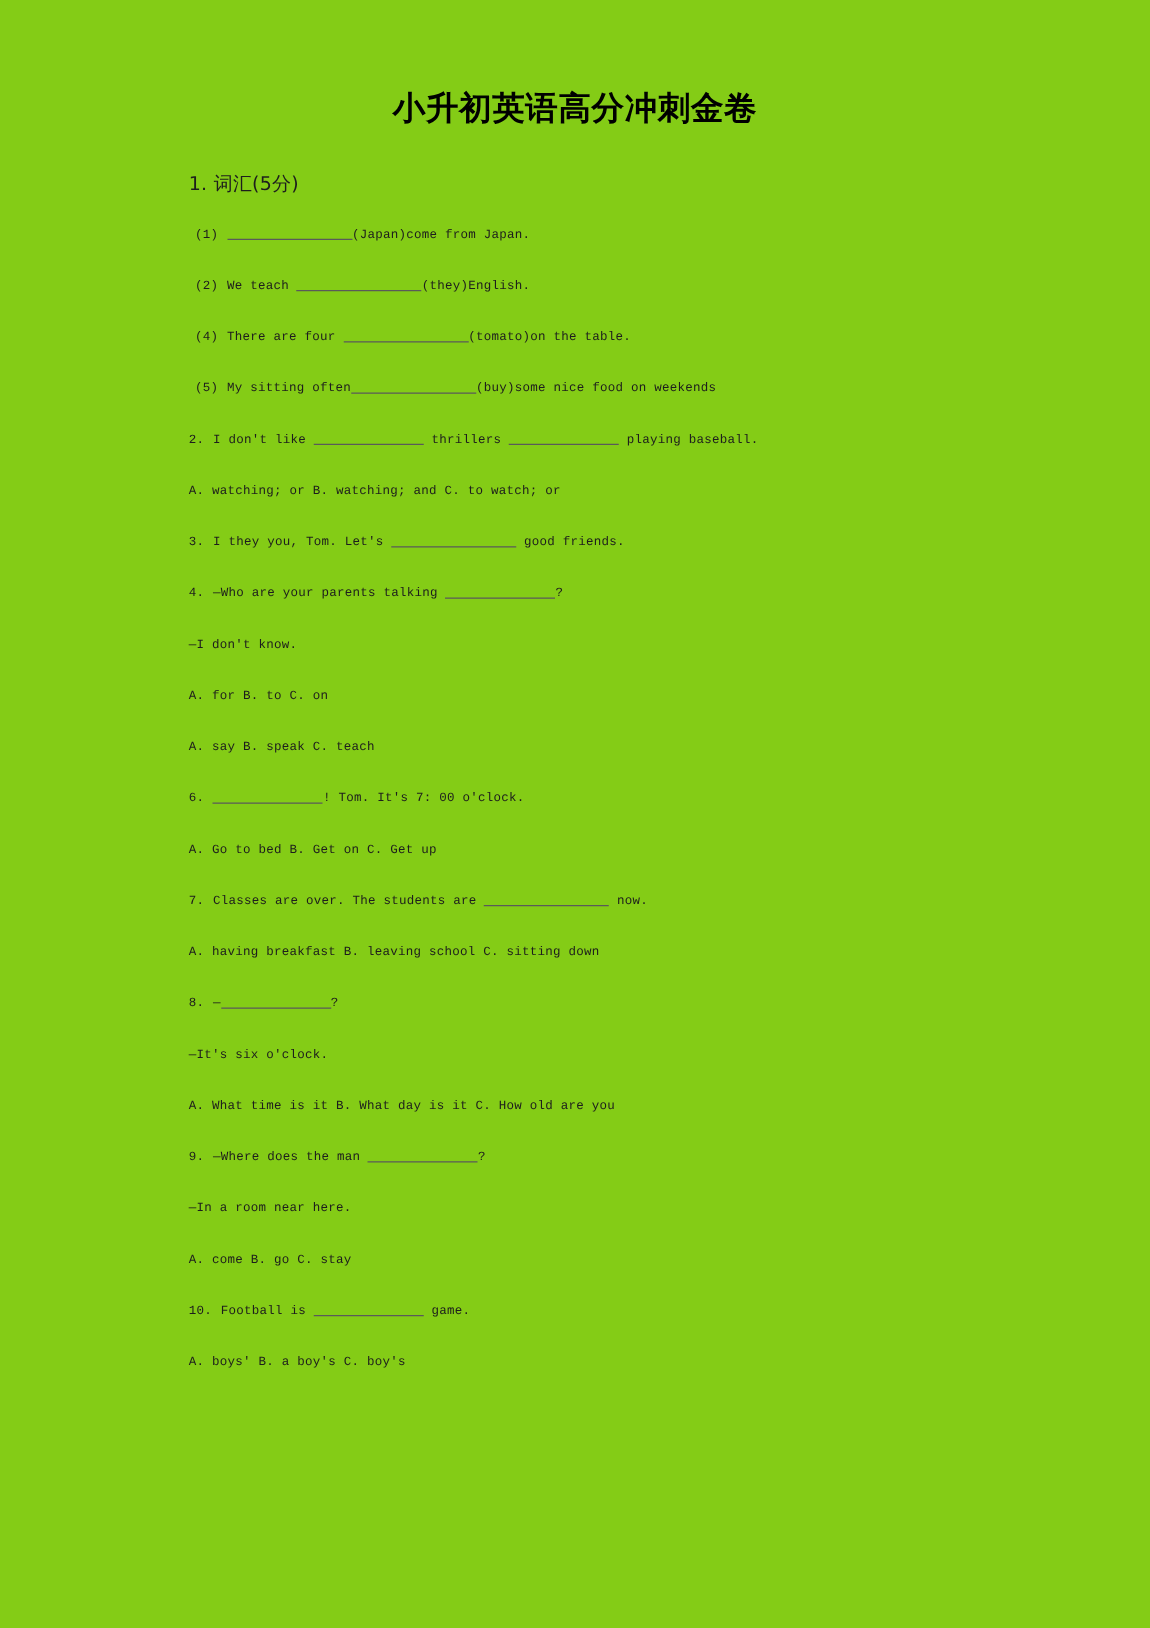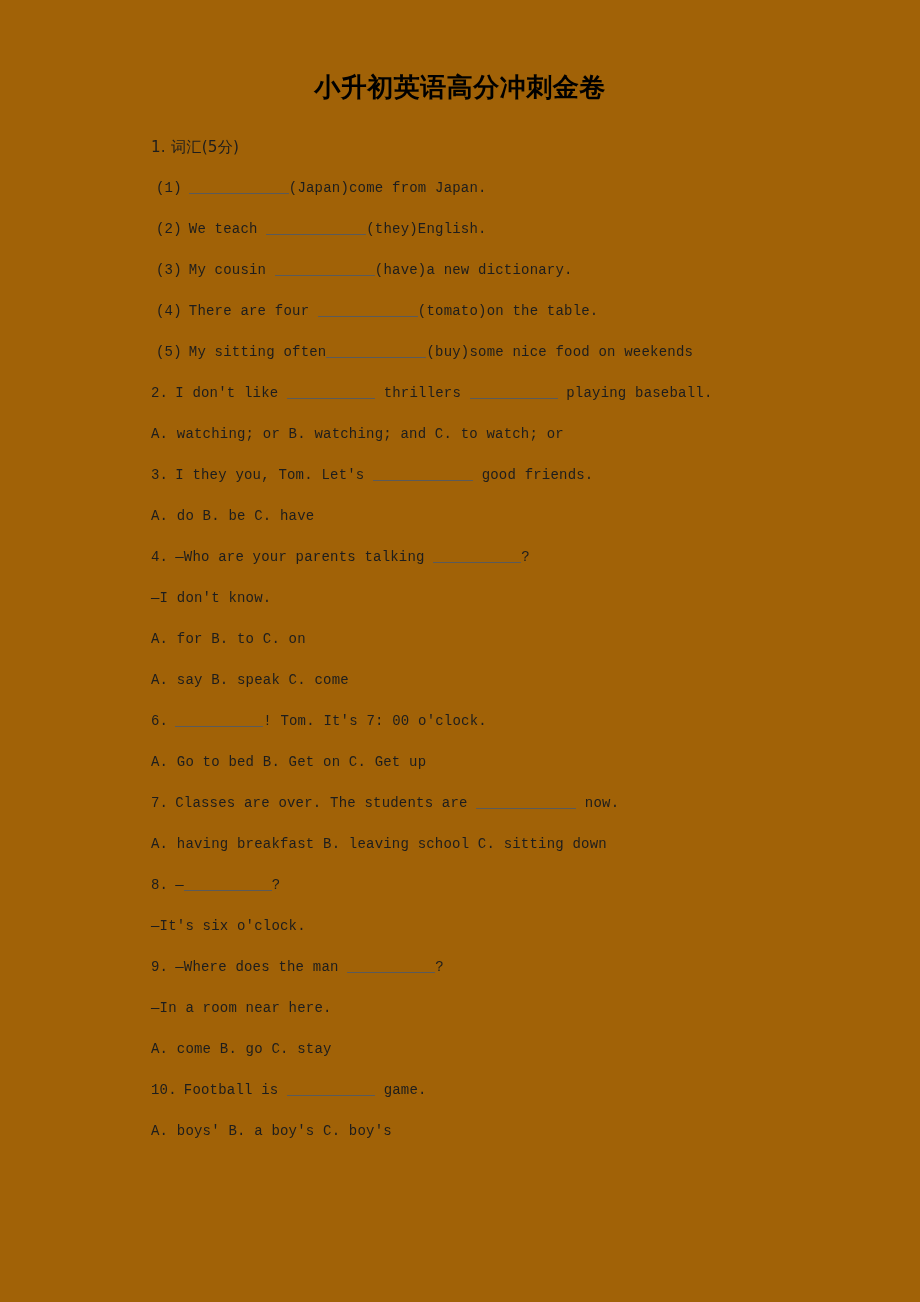--- a/index.html
+++ b/index.html
@@ -16,21 +16,21 @@
     color: #1a1a1a;
     -webkit-font-smoothing: antialiased;
   }
 
   .page {
     position: absolute;
     left: 0;
     top: 0;
     width: 920px;
     height: 1302px;
-    background: #a16207;
+    background: #84cc16;
   }
 
   .doc-title {
     position: absolute;
     left: 0;
     top: 70px;
     width: 920px;
     text-align: center;
     font-family: "DejaVu Sans", "Liberation Sans", sans-serif;
     font-size: 26px;
@@ -41,21 +41,21 @@
   }
 
   .body-block {
     position: absolute;
     left: 151px;
     top: 127px;
     width: 740px;
   }
 
   .line {
-    font-size: 14px;
+    font-size: 10px;
     line-height: 41px;
     height: 41px;
     white-space: nowrap;
     letter-spacing: 0.2px;
     color: #1d1d1d;
   }
 
   .line.indent {
     padding-left: 5px;
   }
@@ -89,46 +89,45 @@
   <div class="doc-title">小升初英语高分冲刺金卷</div>
 
   <div class="body-block">
 
     <div class="line section-head cn">1. 词汇(5分)</div>
 
     <div class="line indent"><span>(1)</span><span class="sp"></span><span></span><span class="blank w-lg"></span><span>(Japan)come from Japan.</span></div>
 
     <div class="line indent"><span>(2)</span><span class="sp"></span><span>We teach </span><span class="blank w-lg"></span><span>(they)English.</span></div>
 
-    <div class="line indent"><span>(3)</span><span class="sp"></span><span>My cousin </span><span class="blank w-lg"></span><span>(have)a new dictionary.</span></div>
 
     <div class="line indent"><span>(4)</span><span class="sp"></span><span>There are four </span><span class="blank w-lg"></span><span>(tomato)on the table.</span></div>
 
     <div class="line indent"><span>(5)</span><span class="sp"></span><span>My sitting often</span><span class="blank w-lg"></span><span>(buy)some nice food on weekends</span></div>
 
     <div class="line"><span>2.</span><span class="sp"></span><span>I don't like </span><span class="blank w-md"></span><span> thrillers </span><span class="blank w-md"></span><span> playing baseball.</span></div>
     <div class="line">A. watching; or   B. watching; and   C. to watch; or</div>
 
     <div class="line"><span>3.</span><span class="sp"></span><span>I they you, Tom. Let's </span><span class="blank w-lg"></span><span> good friends.</span></div>
-    <div class="line">A. do   B. be   C. have</div>
 
     <div class="line"><span>4.</span><span class="sp"></span><span>—Who are your parents talking </span><span class="blank w-md"></span><span>?</span></div>
     <div class="line">—I don't know.</div>
     <div class="line">A. for   B. to   C. on</div>
 
-    <div class="line">A. say   B. speak   C. come</div>
+    <div class="line">A. say   B. speak   C. teach</div>
 
     <div class="line"><span>6.</span><span class="sp"></span><span></span><span class="blank w-md"></span><span>! Tom. It's 7: 00 o'clock.</span></div>
     <div class="line">A. Go to bed   B. Get on   C. Get up</div>
 
     <div class="line"><span>7.</span><span class="sp"></span><span>Classes are over. The students are </span><span class="blank w-lg"></span><span> now.</span></div>
     <div class="line">A. having breakfast    B. leaving school    C. sitting down</div>
 
     <div class="line"><span>8.</span><span class="sp"></span><span>—</span><span class="blank w-md"></span><span>?</span></div>
     <div class="line">—It's six o'clock.</div>
+    <div class="line">A. What time is it   B. What day is it    C. How old are you</div>
 
     <div class="line"><span>9.</span><span class="sp"></span><span>—Where does the man </span><span class="blank w-md"></span><span>?</span></div>
     <div class="line">—In a room near here.</div>
     <div class="line">A. come   B. go   C. stay</div>
 
     <div class="line"><span>10.</span><span class="sp"></span><span>Football is </span><span class="blank w-md"></span><span> game.</span></div>
     <div class="line">A. boys'   B. a boy's  C. boy's</div>
 
   </div>
 </div>

